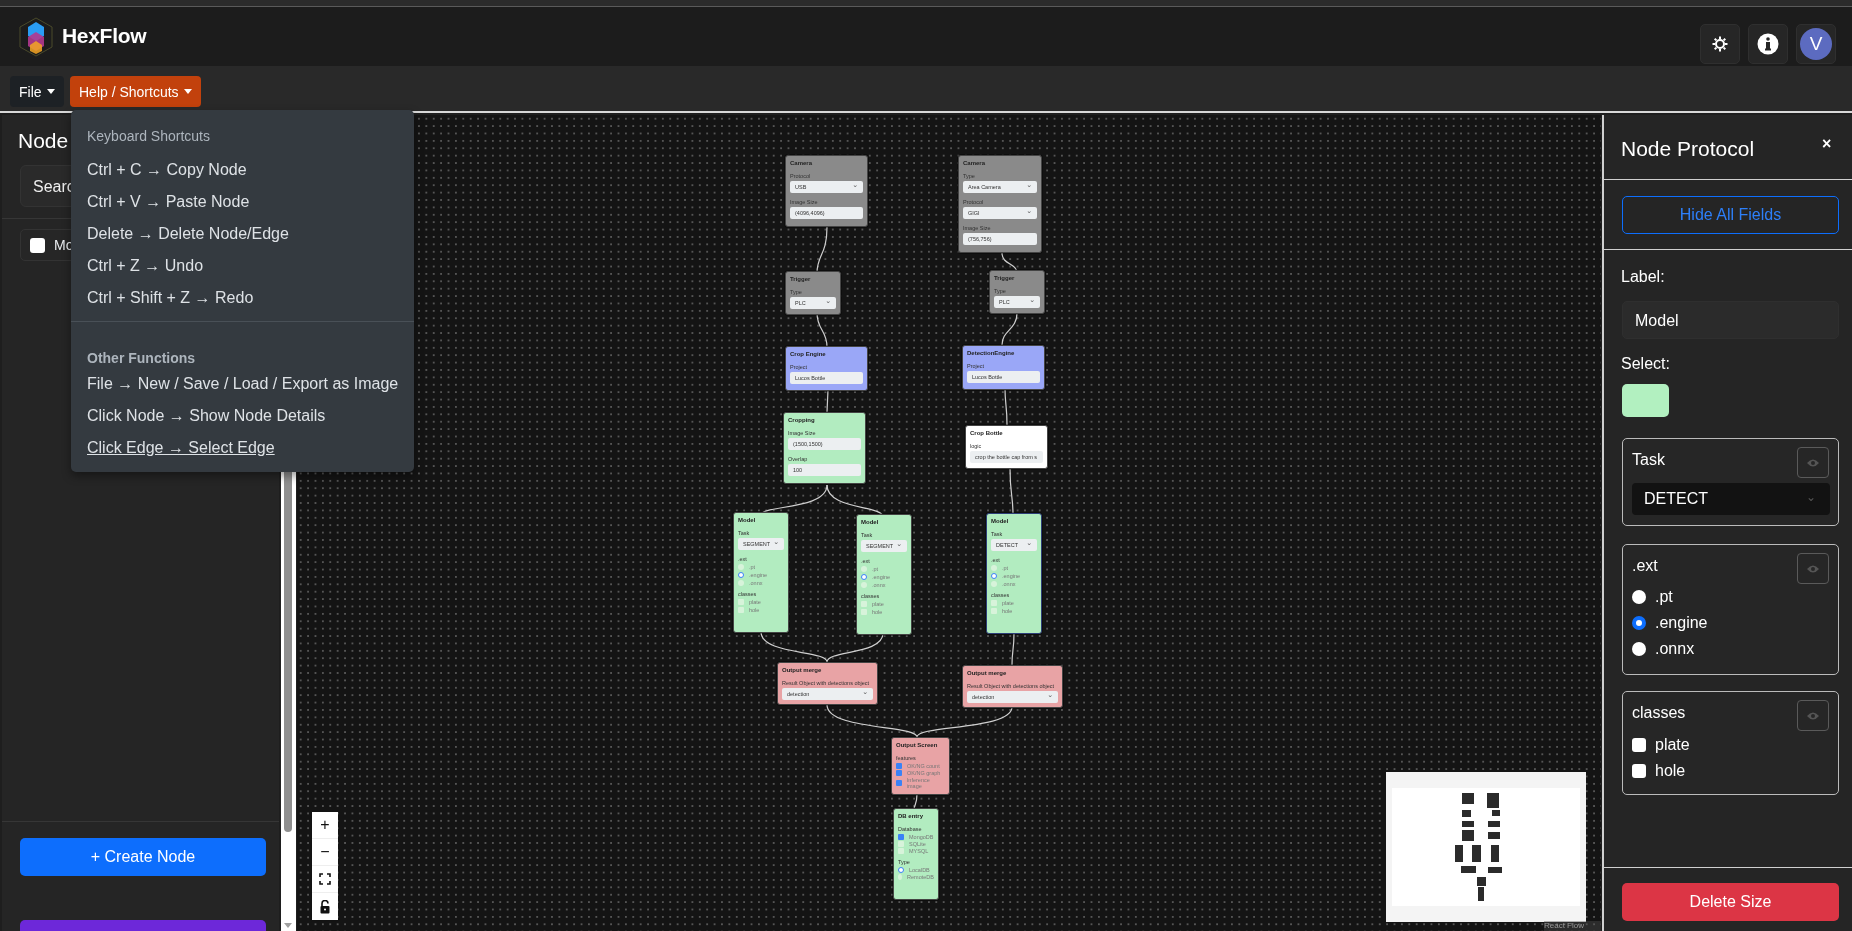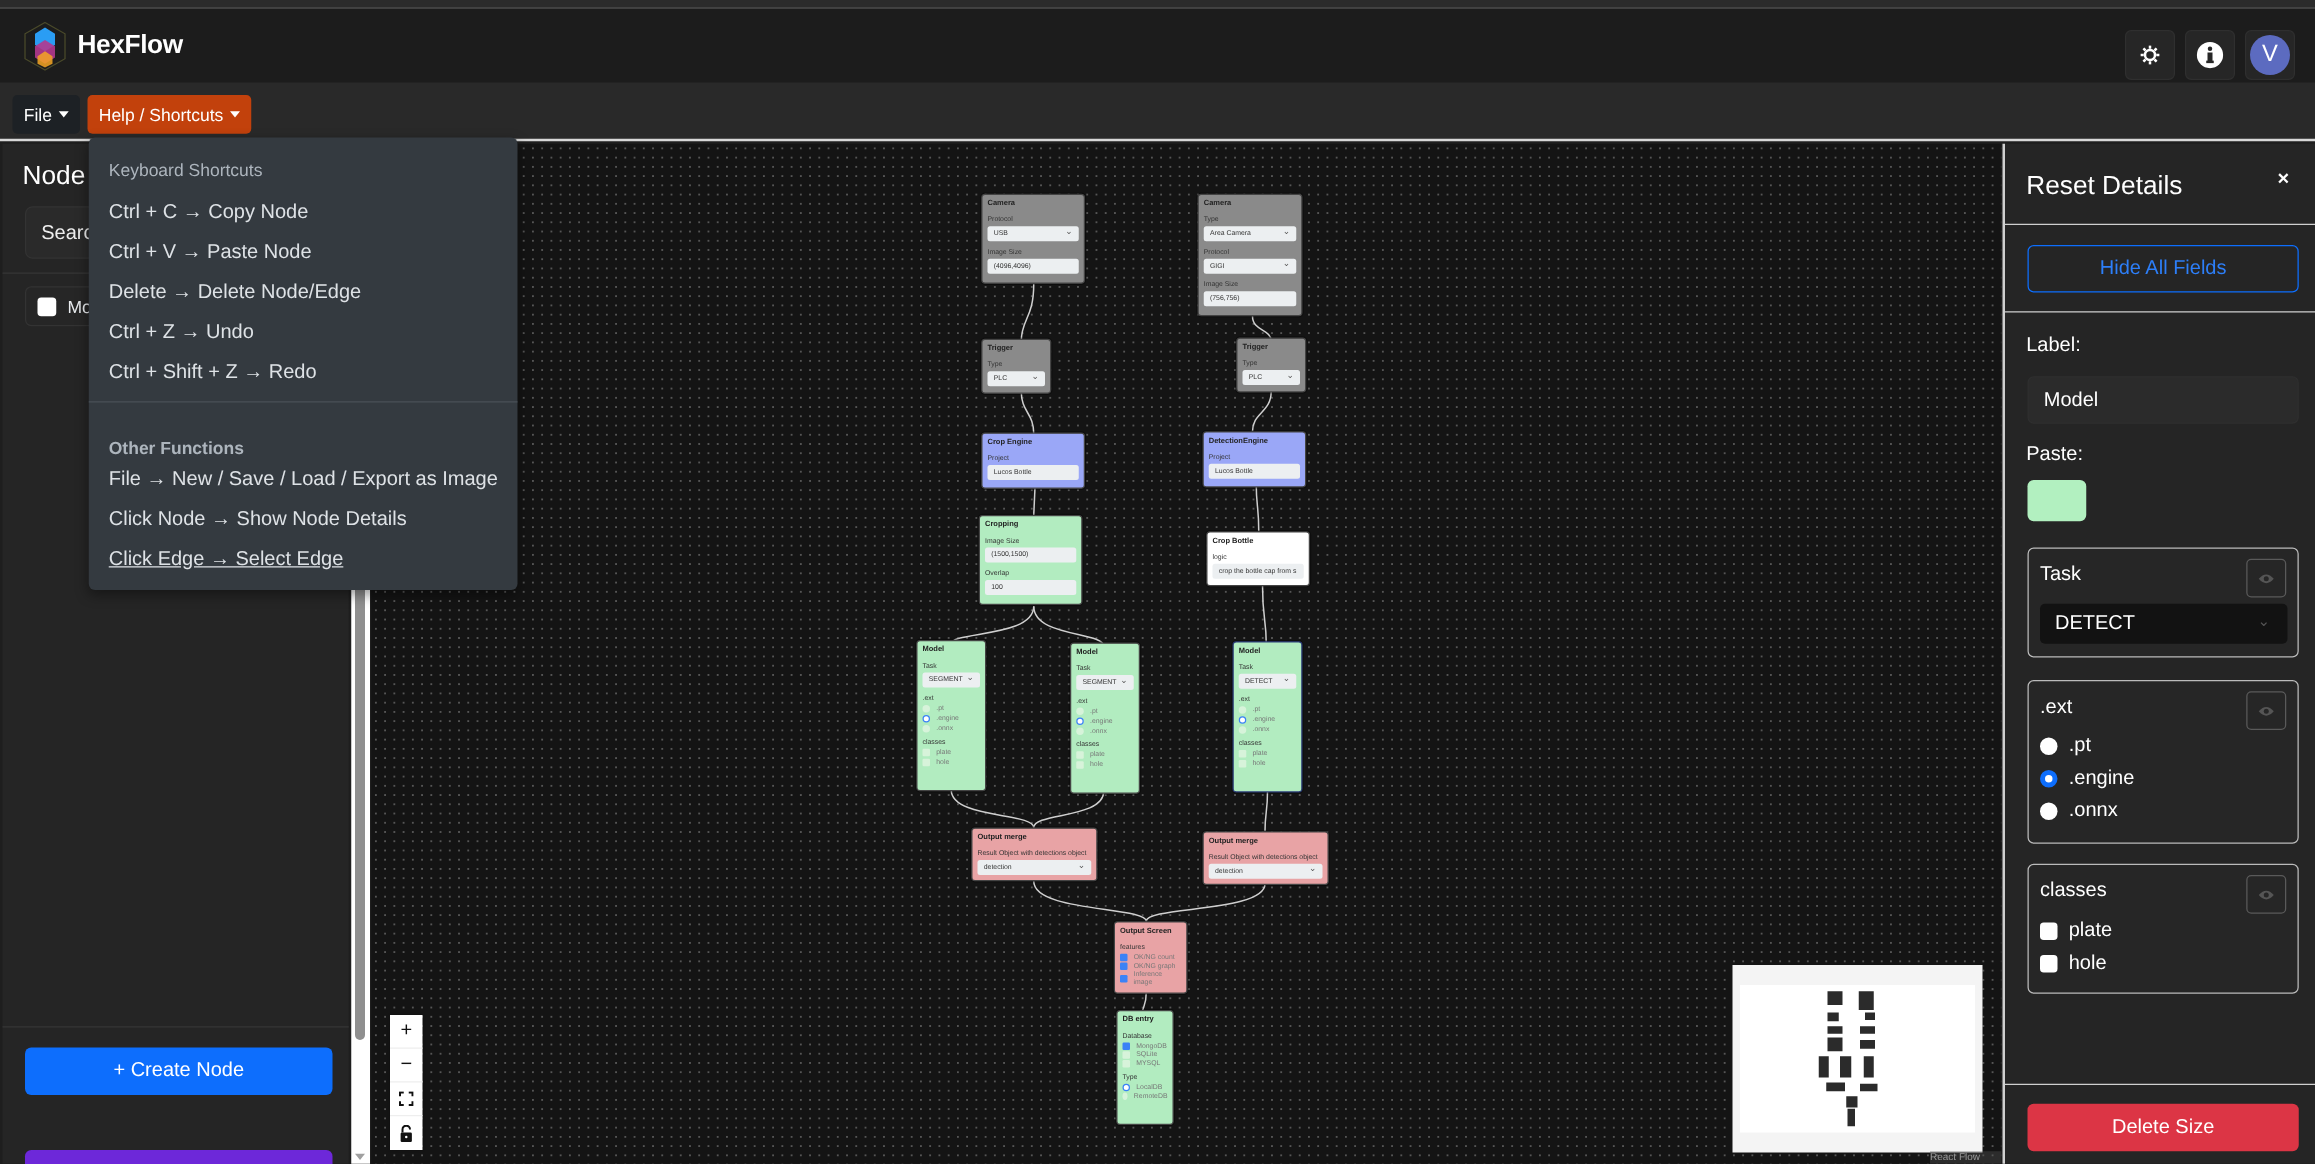--- a/index.html
+++ b/index.html
@@ -421,28 +421,28 @@
   <div class="dd-item" style="top:147px;">Ctrl + Z → Undo</div>
   <div class="dd-item" style="top:179px;">Ctrl + Shift + Z → Redo</div>
   <div class="dd-divider"></div>
   <div class="dd-header" style="top:240px;font-weight:bold;">Other Functions</div>
   <div class="dd-item" style="top:265px;">File → New / Save / Load / Export as Image</div>
   <div class="dd-item" style="top:297px;">Click Node → Show Node Details</div>
   <div class="dd-item" style="top:329px;text-decoration:underline;">Click Edge → Select Edge</div>
 </div>
 
 <div class="right-panel">
-  <div class="rp-title">Reset Details</div>
+  <div class="rp-title">Node Protocol</div>
   <div class="rp-close">×</div>
   <div class="rp-div" style="top:64px;"></div>
   <div class="hide-btn">Hide All Fields</div>
   <div class="rp-div" style="top:134px;"></div>
   <div class="rp-label" style="top:153px;">Label:</div>
   <div class="label-input">Model</div>
-  <div class="rp-label" style="top:240px;">Paste:</div>
+  <div class="rp-label" style="top:240px;">Select:</div>
   <div class="color-swatch"></div>
 
   <div class="field-card" style="top:323px;height:88px;">
     <div class="fc-title">Task</div>
     <div class="eye-btn">
       <svg width="14" height="10" viewBox="0 0 14 10">
           <path d="M1,5 Q7,-2 13,5 Q7,12 1,5 Z" fill="#555"></path>
           <circle cx="7" cy="5" r="2" fill="#262626"></circle>
         </svg>
     </div>

